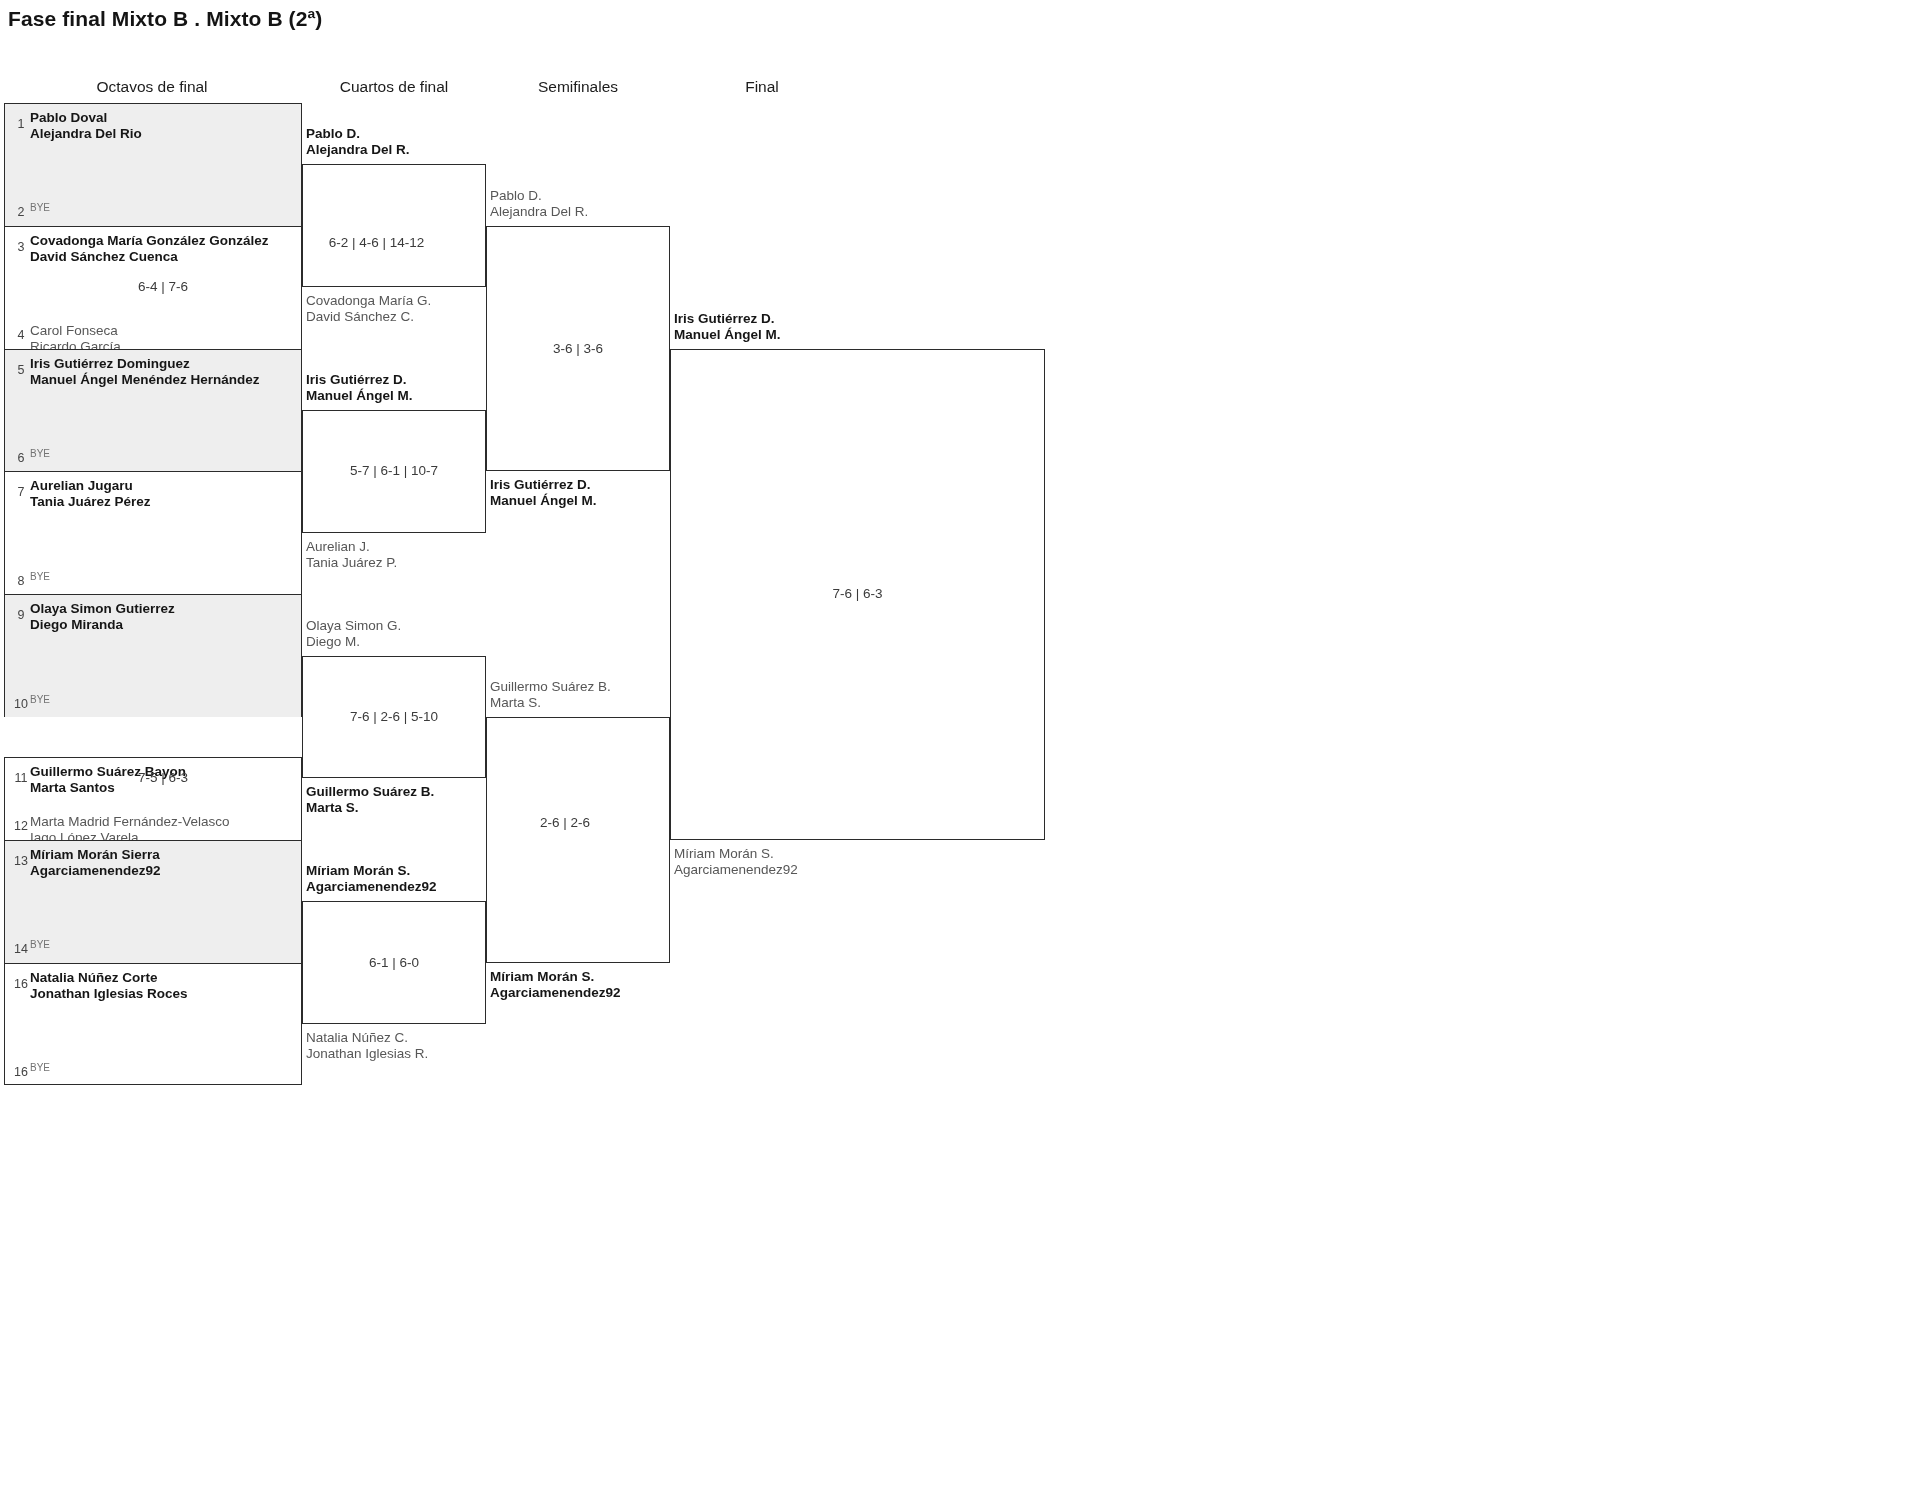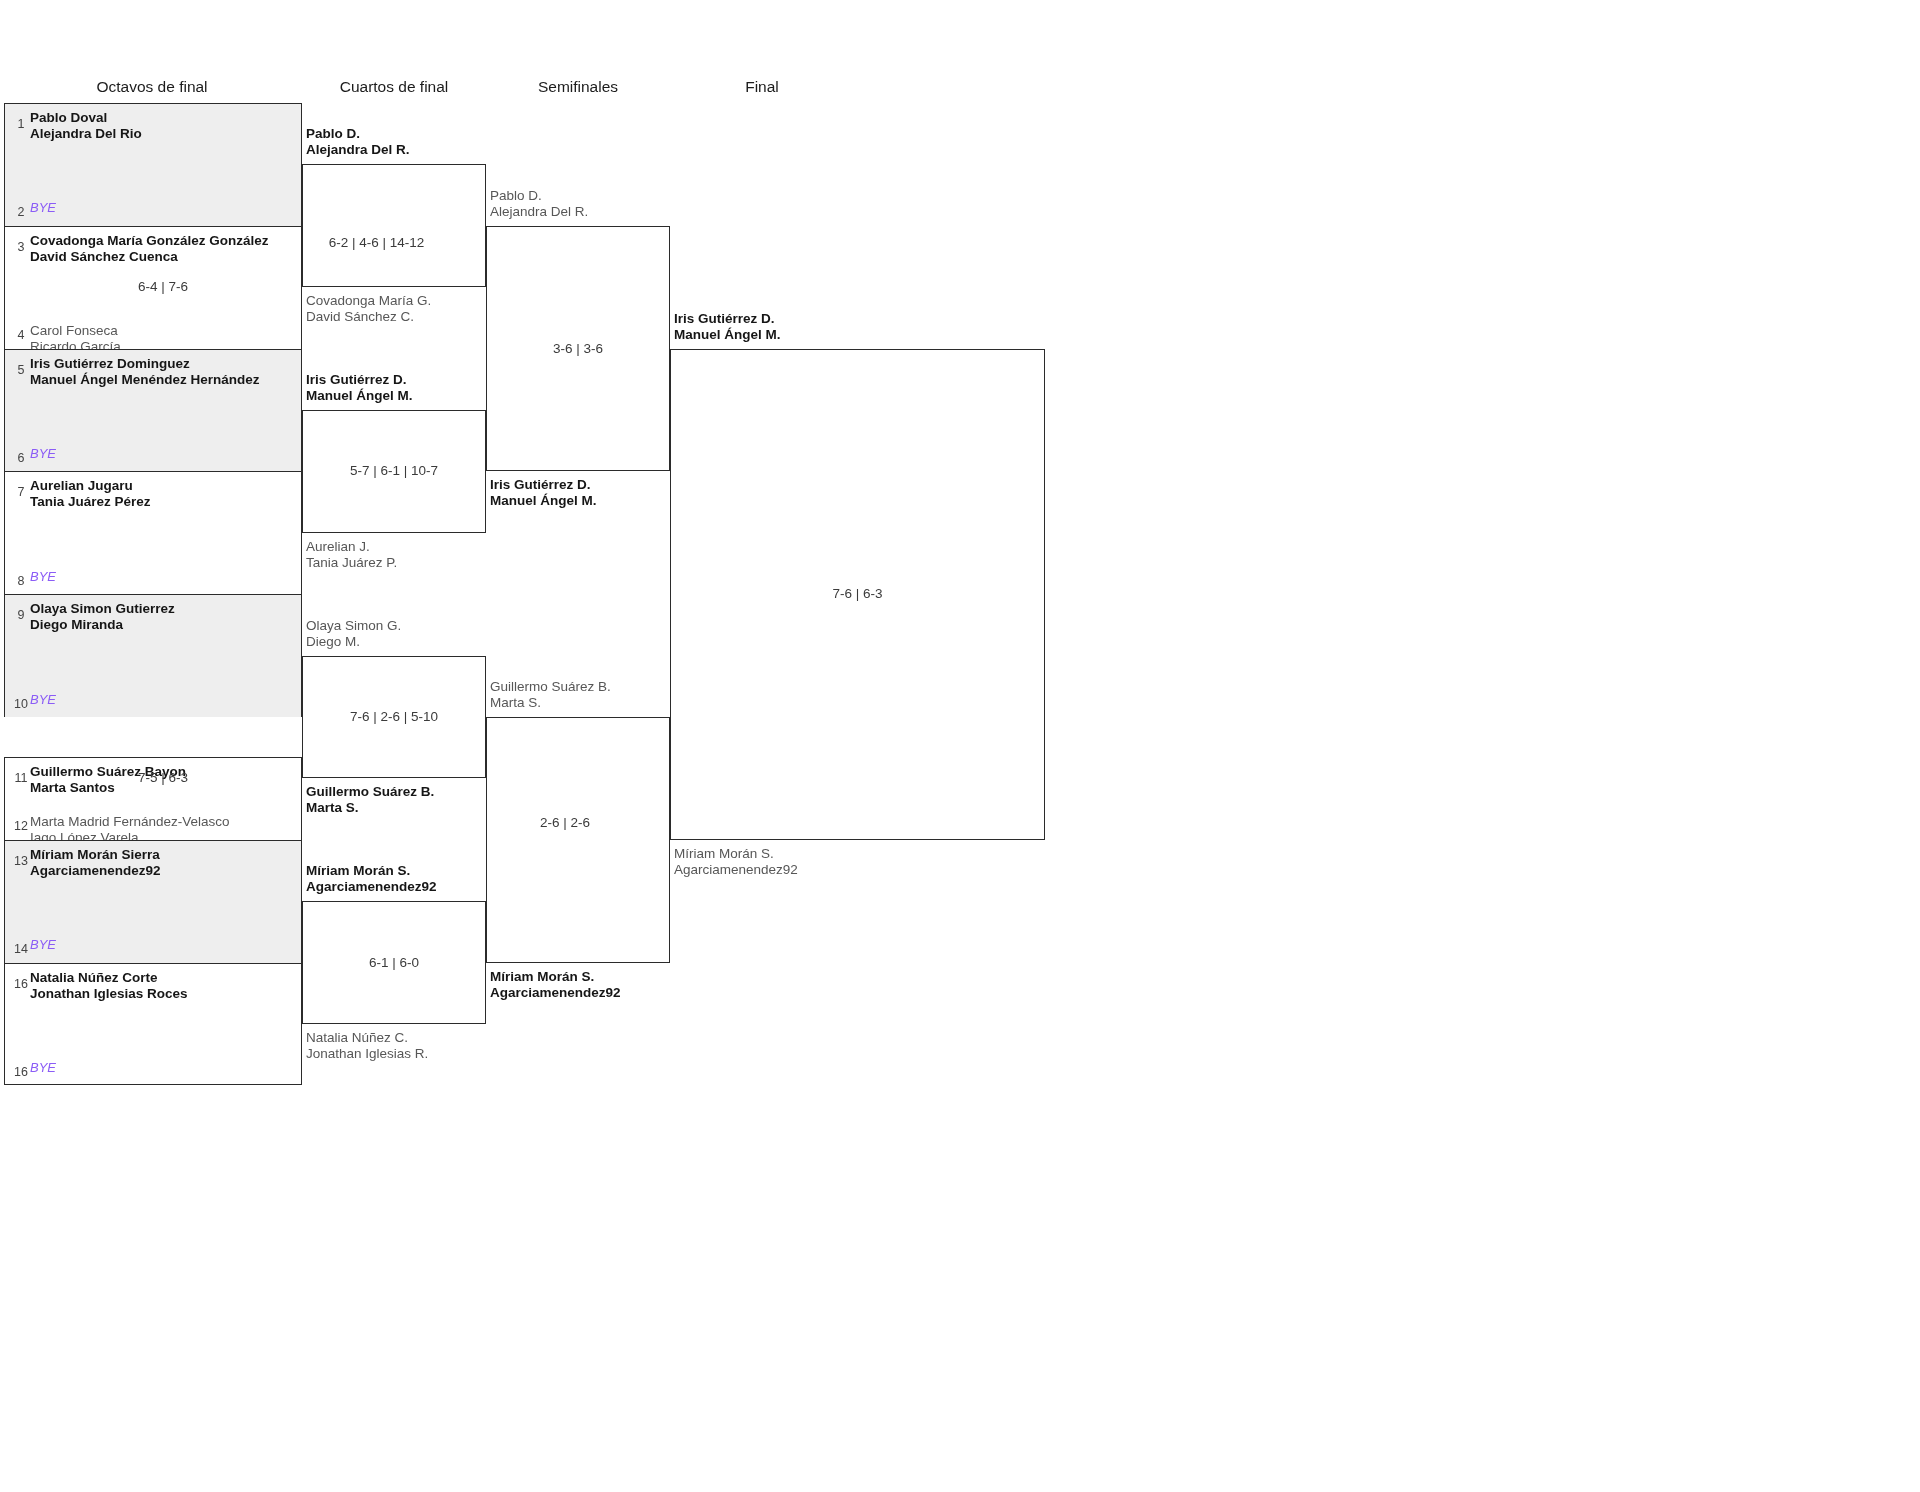--- a/index.html
+++ b/index.html
@@ -54,21 +54,21 @@
   .seed-box.bottom-edge { border-bottom: 1.4px solid #2b2b2b; }
 
   .seed-num {
     position: absolute; left: 5px; width: 22px;
     font-size: 12.5px; color: #444; text-align: center; line-height: 16px;
   }
   .seed-names { position: absolute; left: 25px; right: 4px; }
   .pname { font-size: 13.5px; line-height: 16px; white-space: nowrap; }
   .pname.win  { font-weight: bold; color: #161616; }
   .pname.lose { font-weight: normal; color: #575757; }
-  .bye-label { font-size: 13px; color: #8b5cf6; line-height: 16px; font-style: italic; }
+  .bye-label { font-size: 10px; color: #737373; line-height: 16px; }
 
   
   .mbox {
     position: absolute;
     border: 1.4px solid #2b2b2b;
   }
 
   .slot { position: absolute; left: 0; }
   .slot .pname { white-space: nowrap; }
 
@@ -76,20 +76,21 @@
     position: absolute; font-size: 13.5px; color: #3b3b3b;
     text-align: center; line-height: 18px; white-space: nowrap;
   }
 </style>
 </head>
 <body>
 
 <div id="root">
 
   <div class="title-block">
+    <div class="title-line2">Fase final Mixto B . Mixto B (2ª)</div>
   </div>
 
 
   <div class="round-head" style="left:52px;  width:200px;">Octavos de final</div>
   <div class="round-head" style="left:294px; width:200px;">Cuartos de final</div>
   <div class="round-head" style="left:478px; width:200px;">Semifinales</div>
   <div class="round-head" style="left:662px; width:200px;">Final</div>
 
   <div id="bracket-layer">
       <div class="seed-box shaded top-edge" style="top: 103px; height: 61.4px;">

